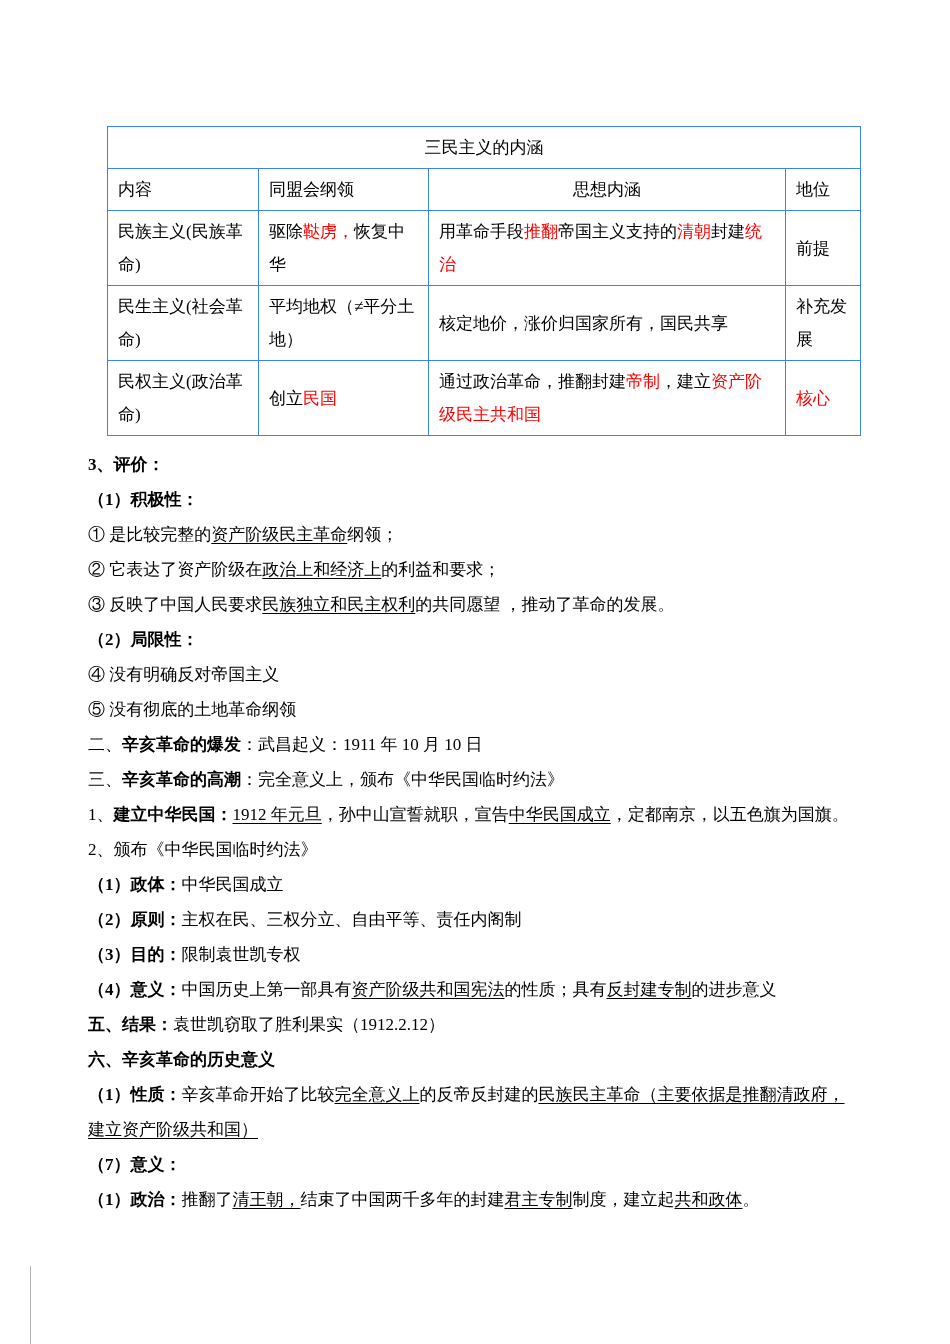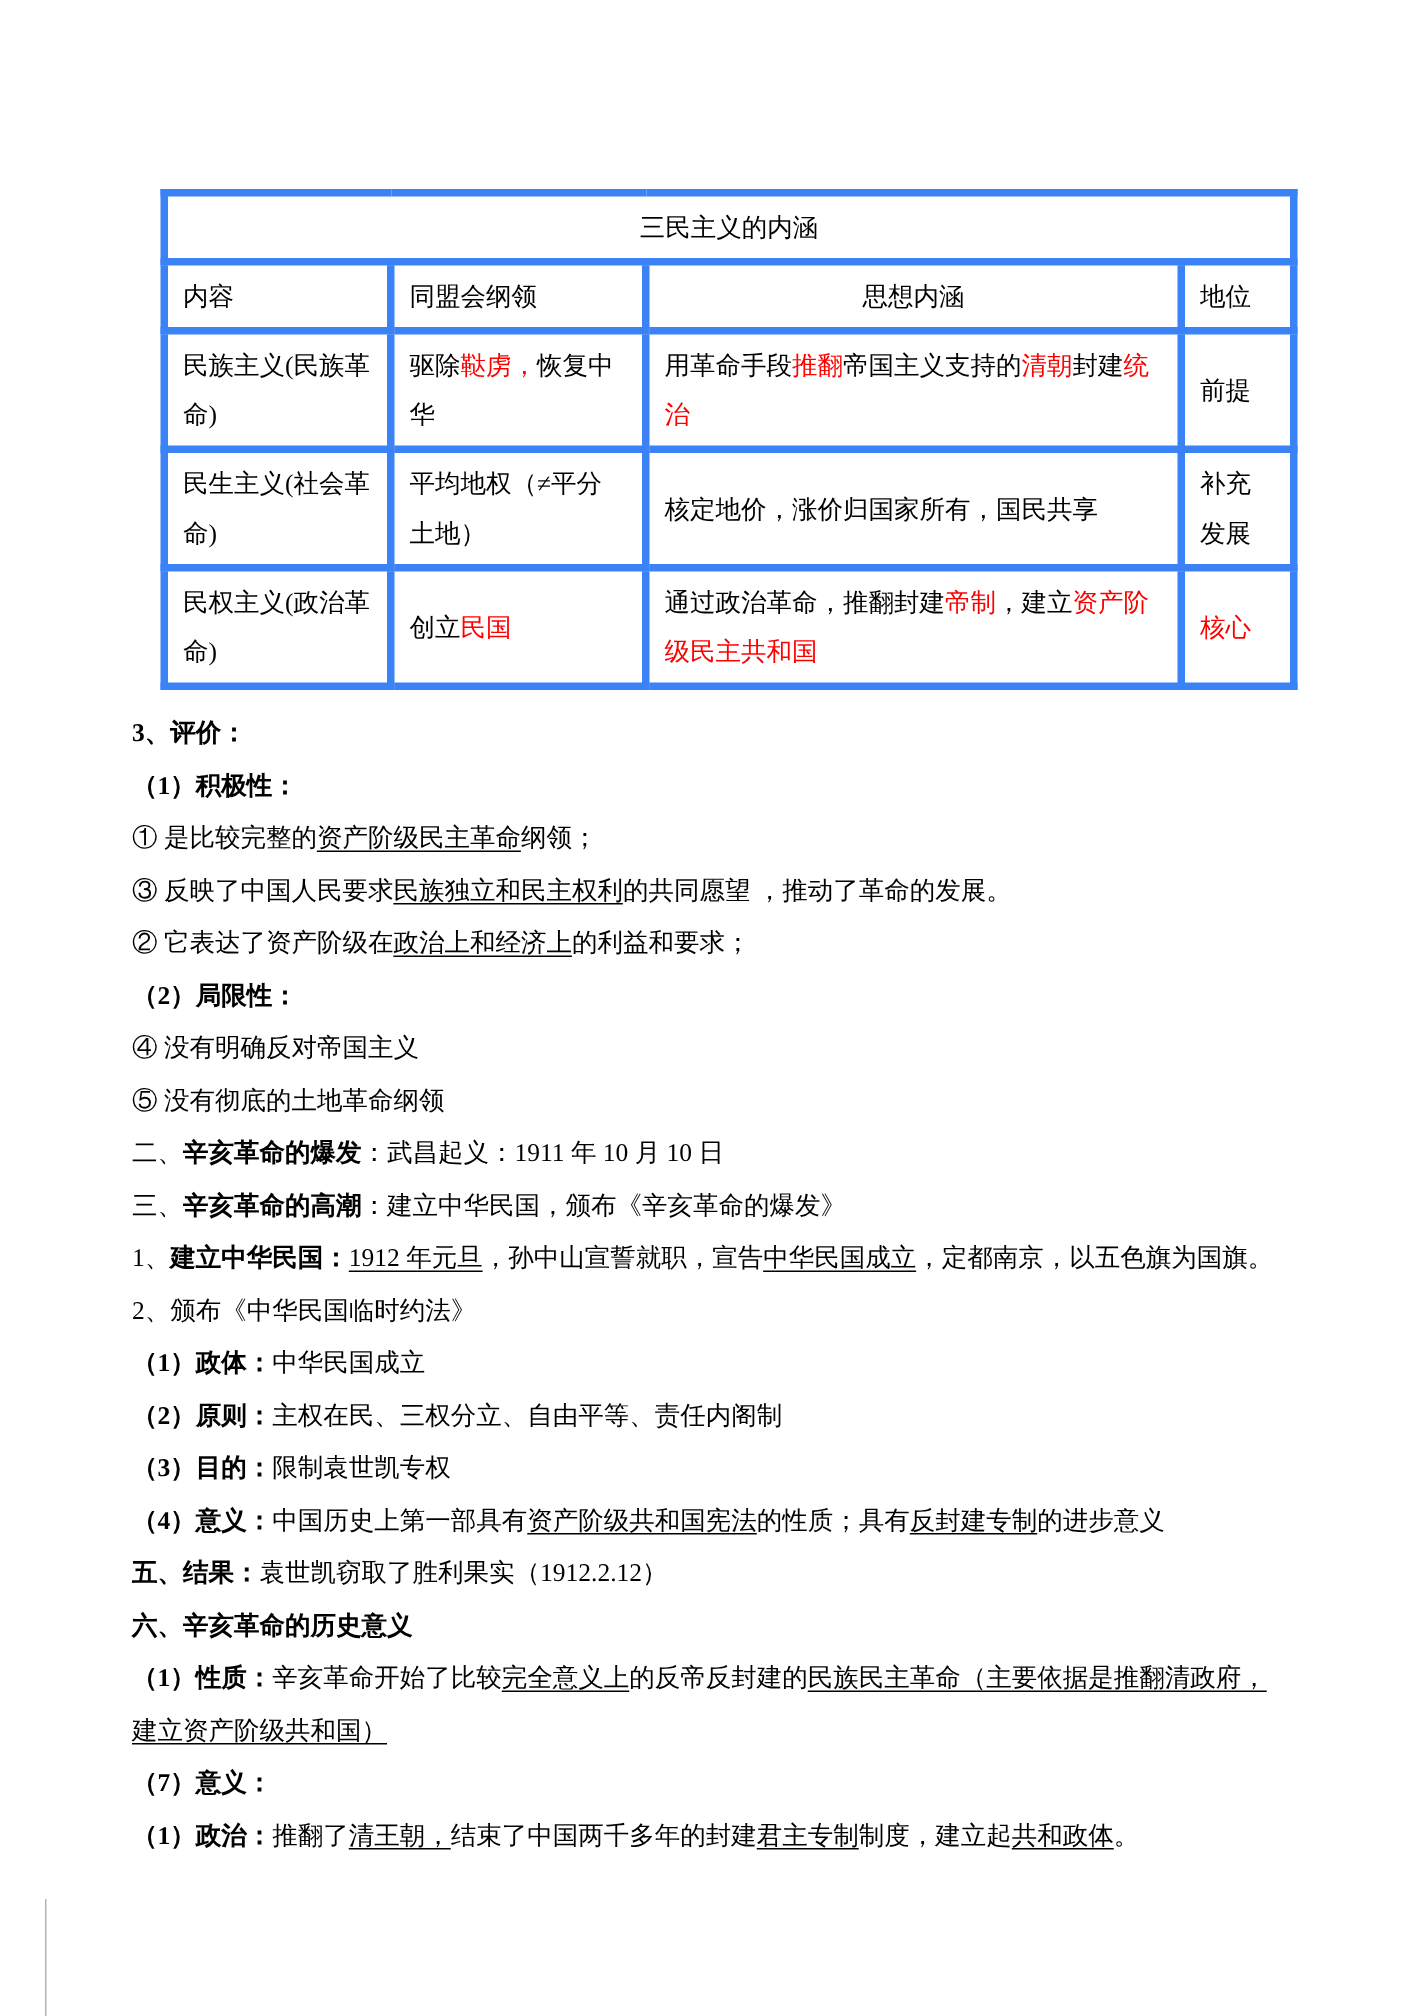--- a/index.html
+++ b/index.html
@@ -22,21 +22,21 @@
     border-collapse: collapse;
     table-layout: fixed;
     width: 753px;
     margin-left: 19px;
   }
   col.c0 { width: 151px; }
   col.c1 { width: 170px; }
   col.c2 { width: 357px; }
   col.c3 { width: 75px; }
   table.sanmin td {
-    border: 5px solid #3b82f6;
+    border: 1px solid #3b82f6;
     font-size: 17px;
     line-height: 33px;
     padding: 4px 10px;
     vertical-align: middle;
     word-break: break-all;
   }
   td.title-cell { text-align: center; height: 41px; }
   td.center { text-align: center; }
   
   .doc-body { margin-top: 11px; }
@@ -100,27 +100,27 @@
           <td><span class="red">核心</span></td>
         </tr>
       </tbody>
   </table>
 
   <div class="doc-body">
 
   <p class="para"><span class="b">3、评价：</span></p>
       <p class="para"><span class="b">（1）积极性：</span></p>
       <p class="para"><span>① 是比较完整的</span><span class="u">资产阶级民主革命</span><span>纲领；</span></p>
+      <p class="para"><span>② 它表达了资产阶级在</span><span class="u">政治上和经济上</span><span>的利益和要求；</span></p>
       <p class="para"><span>③ 反映了中国人民要求</span><span class="u">民族独立和民主权利</span><span>的共同愿望 ，推动了革命的发展。</span></p>
-      <p class="para"><span>② 它表达了资产阶级在</span><span class="u">政治上和经济上</span><span>的利益和要求；</span></p>
       <p class="para"><span class="b">（2）局限性：</span></p>
       <p class="para"><span>④ 没有明确反对帝国主义</span></p>
       <p class="para"><span>⑤ 没有彻底的土地革命纲领</span></p>
       <p class="para"><span>二、</span><span class="b">辛亥革命的爆发</span><span>：武昌起义：1911 年 10 月 10 日</span></p>
-      <p class="para"><span>三、</span><span class="b">辛亥革命的高潮</span><span>：建立中华民国，颁布《辛亥革命的爆发》</span></p>
+      <p class="para"><span>三、</span><span class="b">辛亥革命的高潮</span><span>：完全意义上，颁布《中华民国临时约法》</span></p>
       <p class="para"><span>1、</span><span class="b">建立中华民国：</span><span class="u">1912 年元旦</span><span>，孙中山宣誓就职，宣告</span><span class="u">中华民国成立</span><span>，定都南京，以五色旗为国旗。</span></p>
       <p class="para"><span>2、颁布《中华民国临时约法》</span></p>
       <p class="para"><span class="b">（1）政体：</span><span>中华民国成立</span></p>
       <p class="para"><span class="b">（2）原则：</span><span>主权在民、三权分立、自由平等、责任内阁制</span></p>
       <p class="para"><span class="b">（3）目的：</span><span>限制袁世凯专权</span></p>
       <p class="para"><span class="b">（4）意义：</span><span>中国历史上第一部具有</span><span class="u i">资产阶级共和国宪法</span><span>的性质；具有</span><span class="u i">反封建专制</span><span>的进步意义</span></p>
       <p class="para"><span class="b">五、结果：</span><span>袁世凯窃取了胜利果实（1912.2.12）</span></p>
       <p class="para"><span class="b">六、辛亥革命的历史意义</span></p>
       <p class="para"><span class="b">（1）性质：</span><span>辛亥革命开始了比较</span><span class="u">完全意义上</span><span>的反帝反封建的</span><span class="u">民族民主革命（主要依据是推翻清政府，建立资产阶级共和国）</span></p>
       <p class="para"><span class="b">（7）意义：</span></p>

